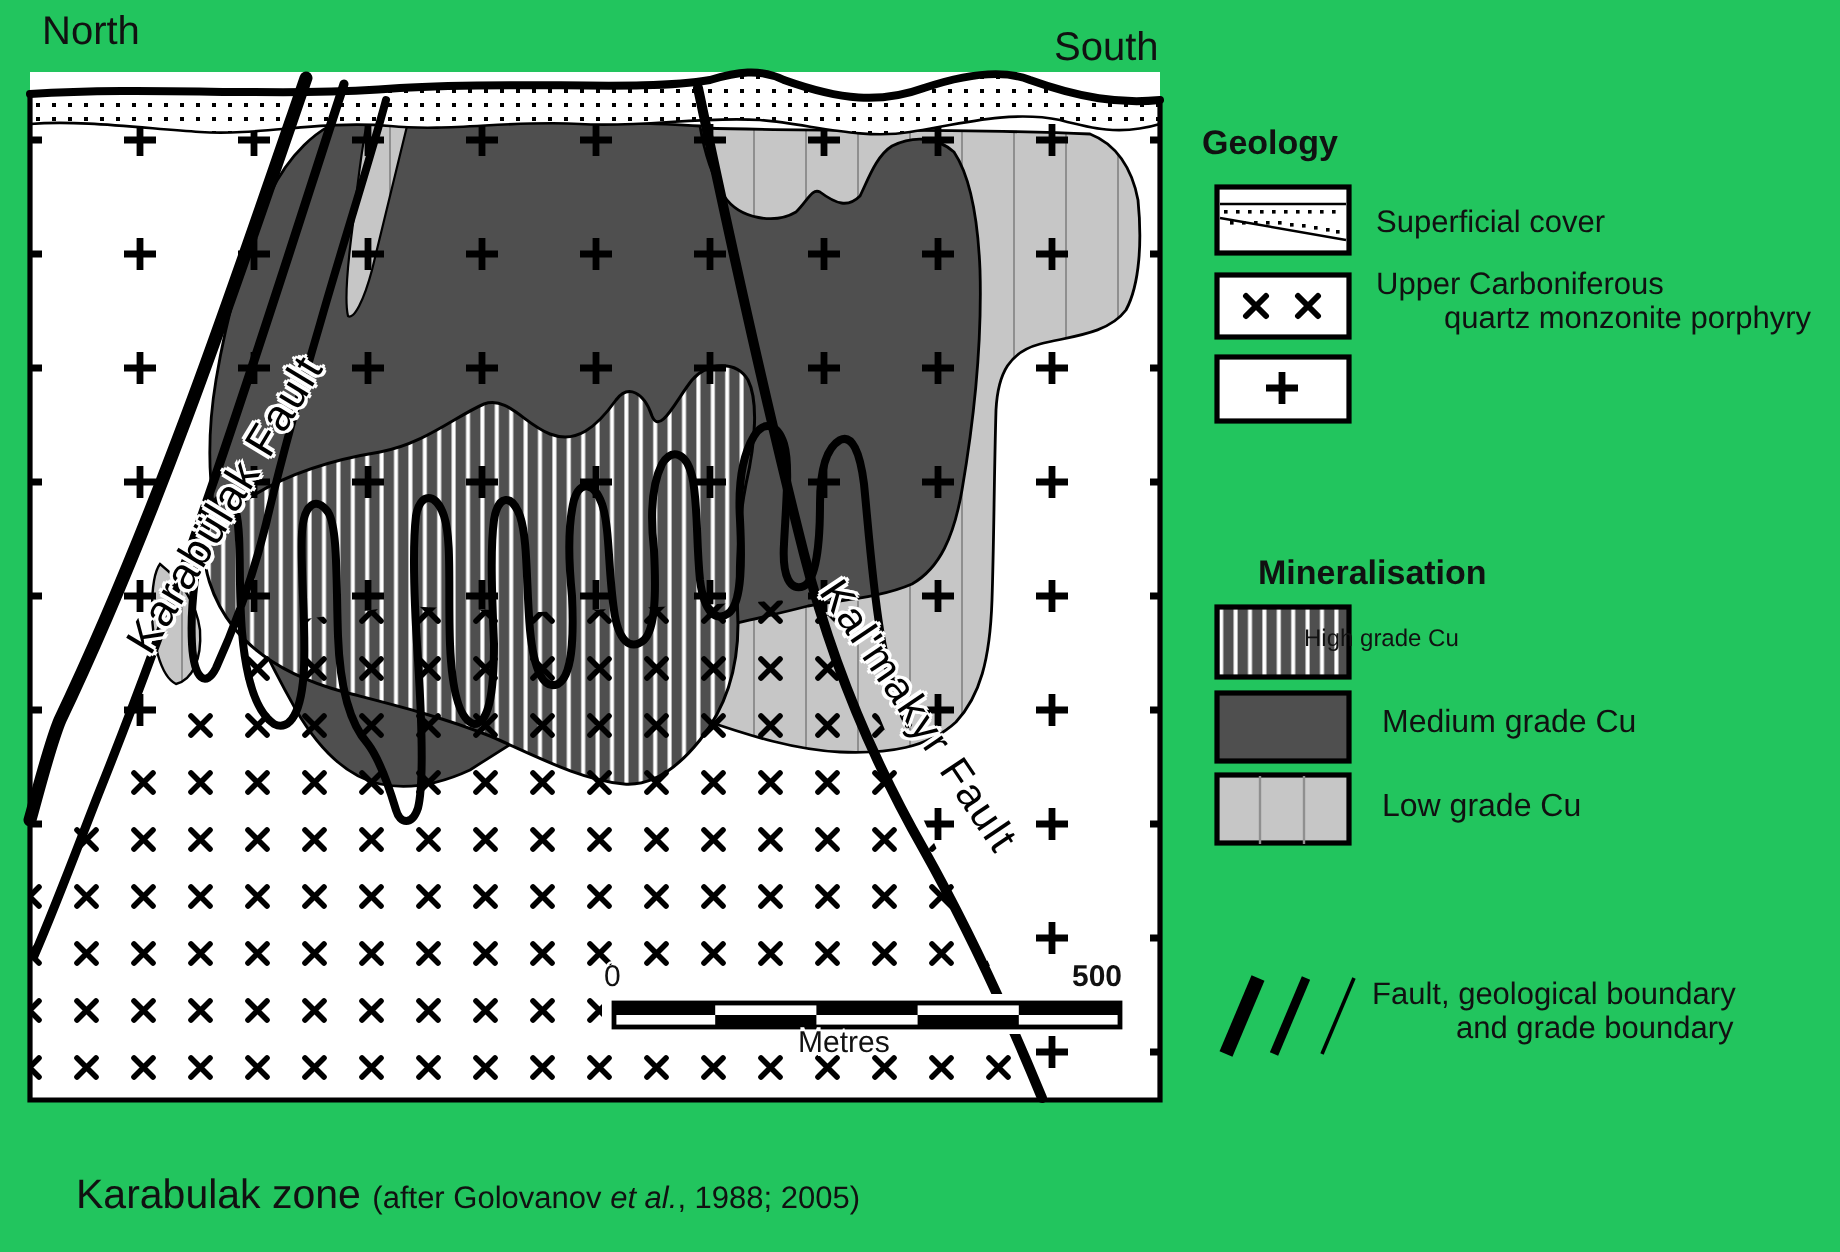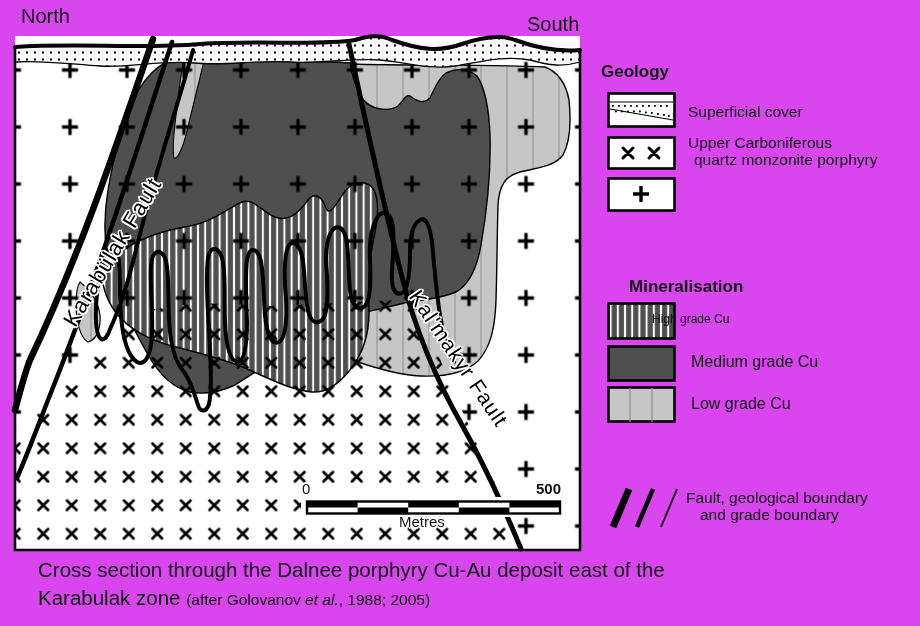--- a/index.html
+++ b/index.html
@@ -1,26 +1,26 @@
 <!DOCTYPE html>
 <html><head>
 <meta charset="utf-8">
 <style>
   html,body{margin:0;padding:0;background:#fff;}
-  #stage{position:relative;width:920px;height:626px;background:#d946ef;overflow:hidden;
+  #stage{position:relative;width:920px;height:626px;background:#22c55e;overflow:hidden;
          font-family:"Liberation Sans","DejaVu Sans",sans-serif;color:#111;}
   #xsec{position:absolute;left:0;top:0;}
   .abs{position:absolute;white-space:nowrap;}
   .dirlabel{font-size:20px;color:#111;}
   .faultlabel{font-size:22px;color:#000;letter-spacing:1px;
       text-shadow:-2px 0 0 #fff,2px 0 0 #fff,0 -2px 0 #fff,0 2px 0 #fff,
                   -1px -1px 0 #fff,1px 1px 0 #fff,-1px 1px 0 #fff,1px -1px 0 #fff;}
   .legtitle{font-size:17px;font-weight:bold;}
   .leglabel{font-size:15.5px;line-height:17px;}
-  .leglabel .ind{padding-left:6px;display:block;}
+  .leglabel .ind{padding-left:6px;display:block;margin-left:28px;}
   .swatch{position:absolute;}
   .scalenum{font-size:15px;
       text-shadow:-2px 0 0 #fff,2px 0 0 #fff,0 -2px 0 #fff,0 2px 0 #fff;}
   .caption1{font-size:20.5px;}
   .caption2{font-size:20.5px;}
   .caption2 .small{font-size:15.5px;}
   .caption2 .small i{font-style:italic;}
 </style>
 </head>
 <body>
@@ -215,21 +215,20 @@
   <svg class="swatch" style="left:602px;top:485px;" width="82" height="46">
     <path d="M11,42 L27,4" stroke="#000" stroke-width="7"></path>
     <path d="M35,42 L51,4" stroke="#000" stroke-width="4.5"></path>
     <path d="M59,42 L75,4" stroke="#000" stroke-width="1.8"></path>
   </svg>
   <div class="abs leglabel" style="left:686px;top:489px;">
     <span>Fault, geological boundary</span>
     <span class="ind" style="padding-left:14px;">and grade boundary</span>
   </div>
 
-  <div class="abs caption1" style="left:38px;top:558px;">Cross section through the Dalnee porphyry Cu-Au deposit east of the</div>
   <div class="abs caption2" style="left:38px;top:586px;">
     <span>Karabulak zone</span>
     <span class="small">
       <span>(after Golovanov </span><i>et al.</i><span>, 1988; 2005)</span>
     </span>
   </div>
 
 </div>
 
 </body></html>

